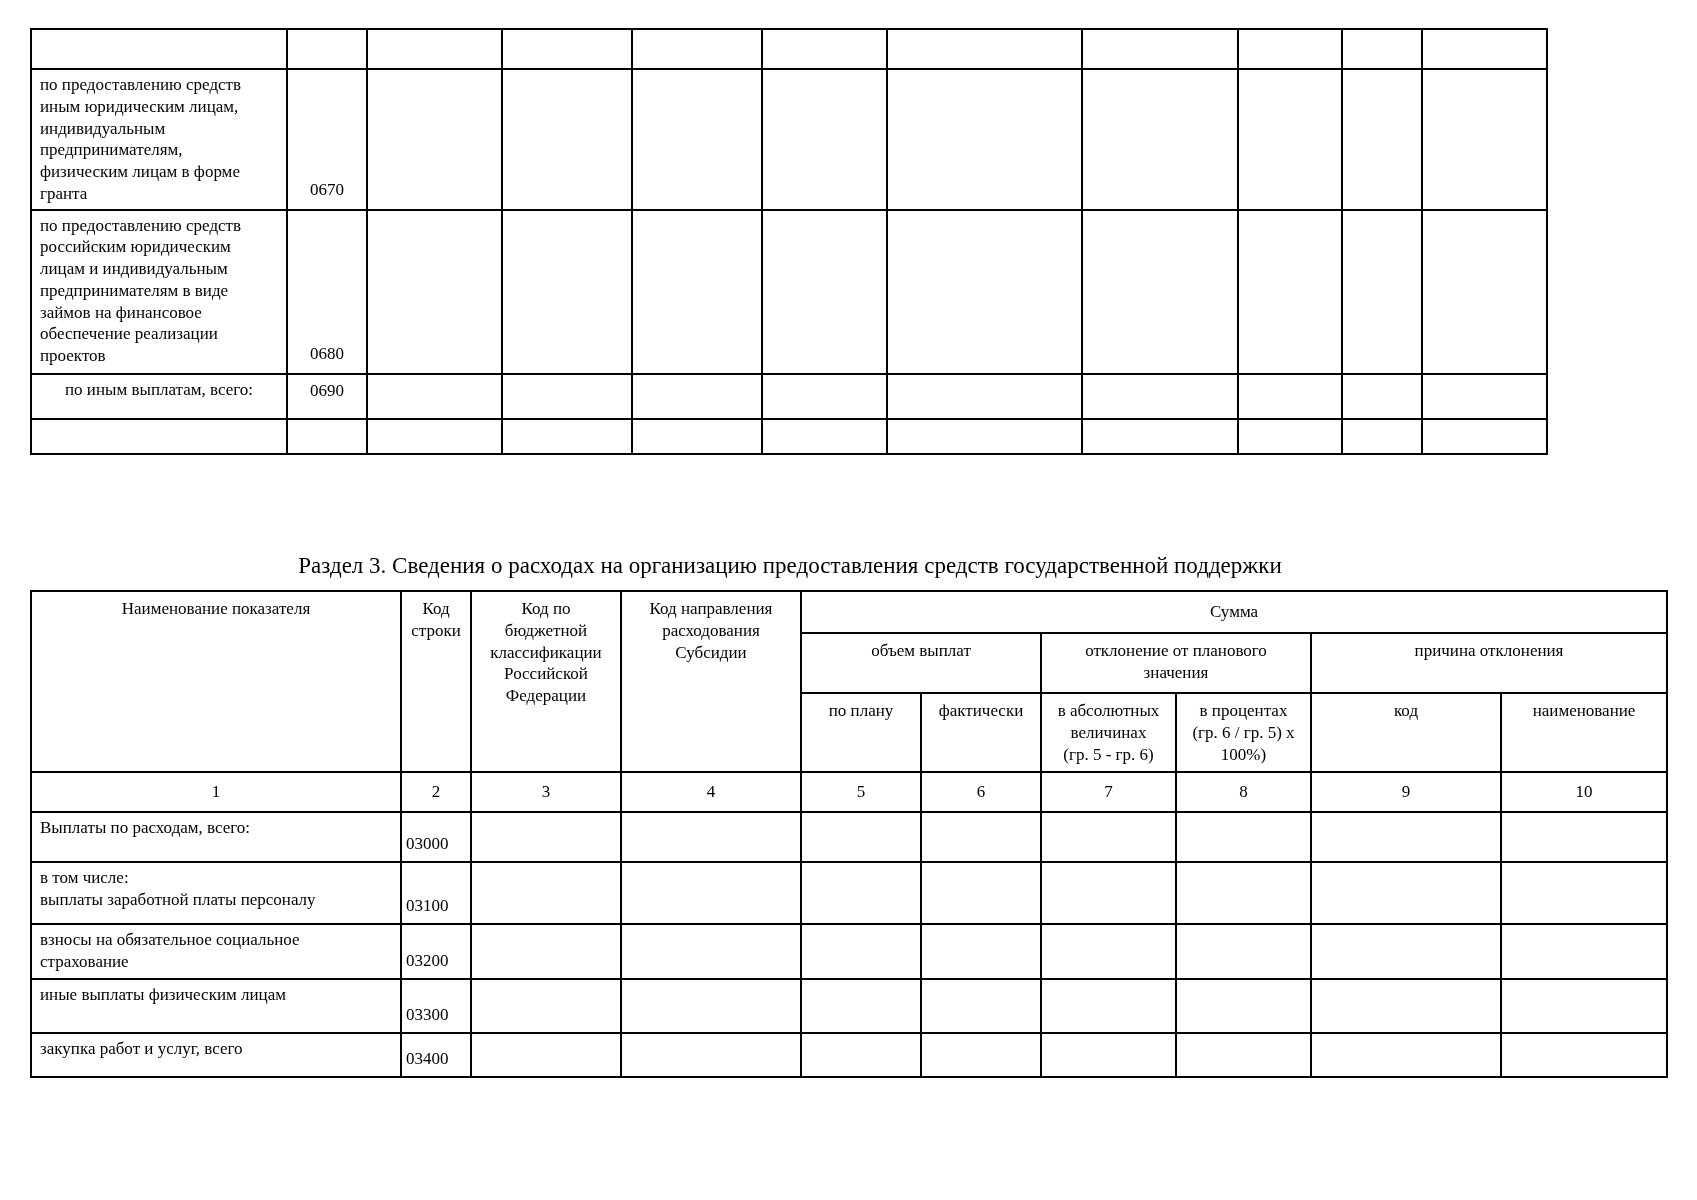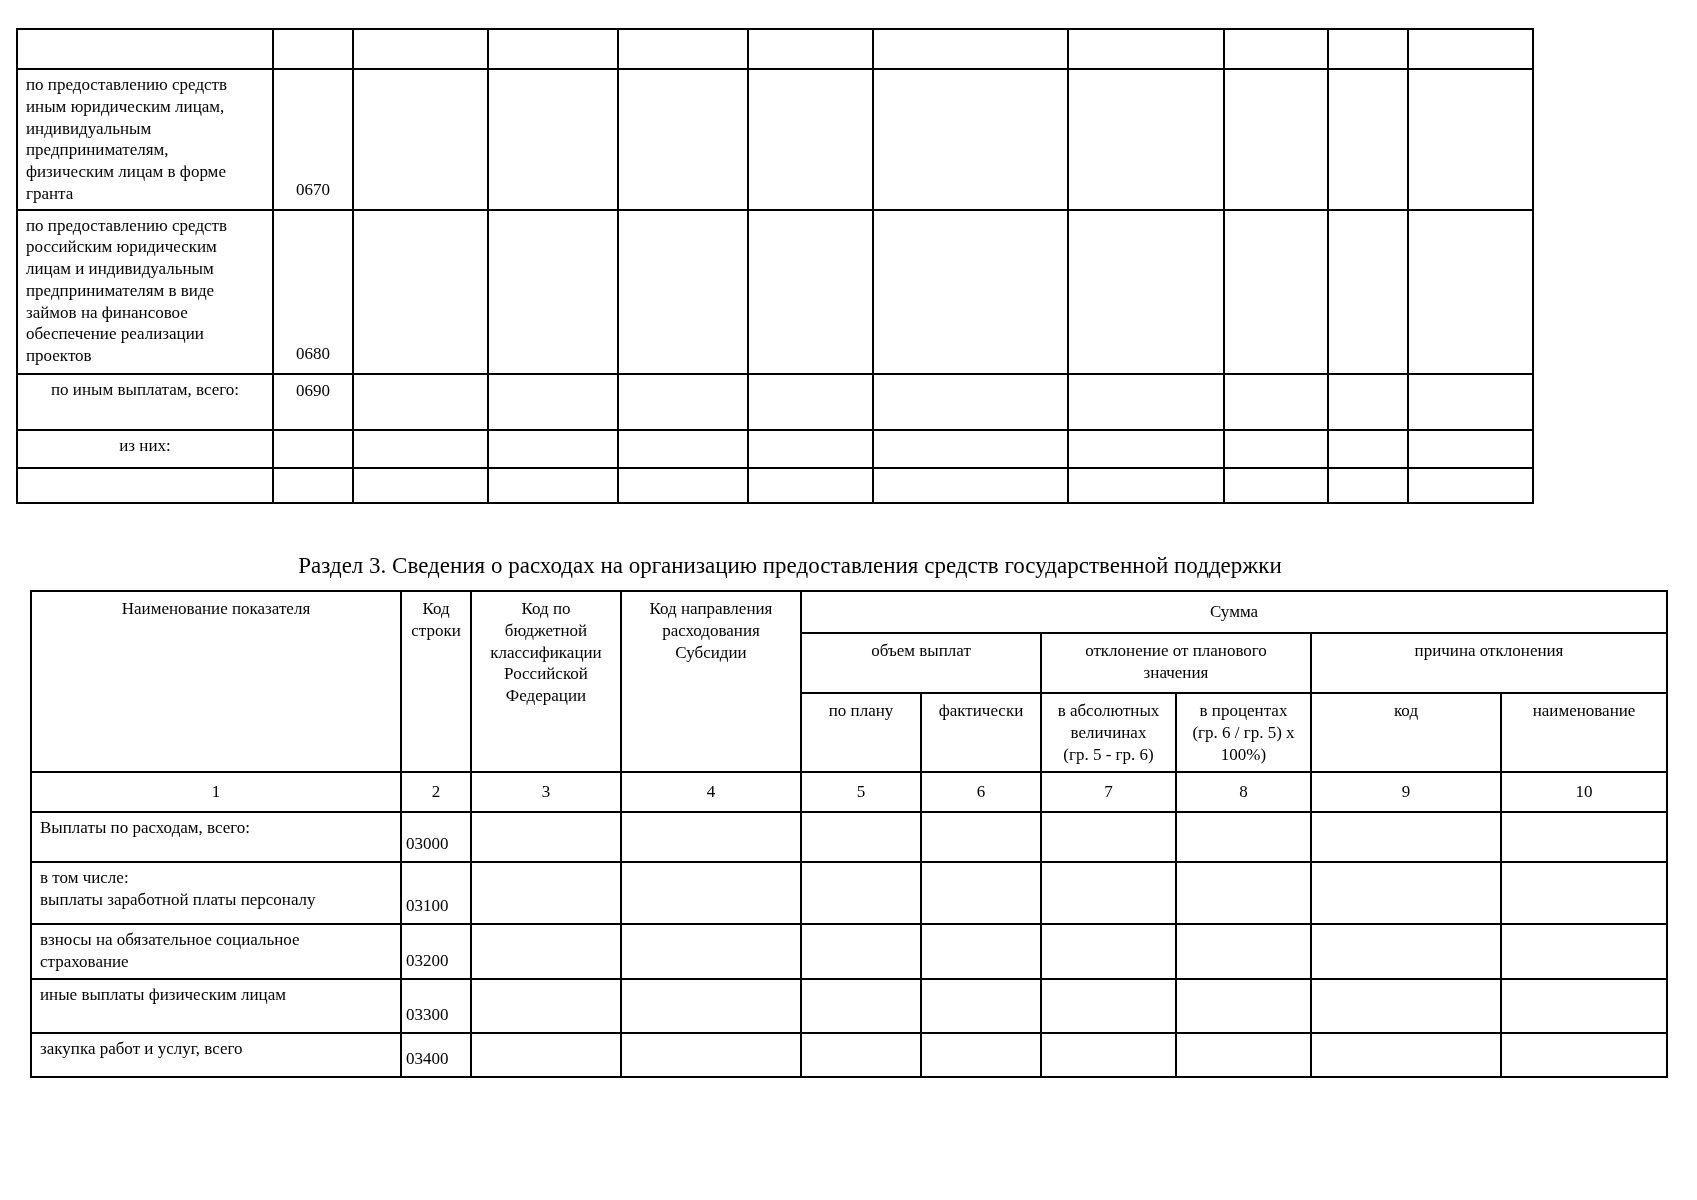--- a/index.html
+++ b/index.html
@@ -14,41 +14,41 @@
   table { border-collapse: collapse; table-layout: fixed; }
   td {
     border: 2px solid #000;
     font-size: 17px;
     line-height: 1.28;
     vertical-align: top;
     overflow: hidden;
     white-space: pre-line;
     font-weight: normal;
   }
-  .t1 { position: absolute; left: 16px; top: 28px; width: 1516px; }
+  .t1 { position: absolute; left: 30px; top: 28px; width: 1516px; }
   .t2 { position: absolute; left: 30px; top: 590px; width: 1636px; }
   .title {
     position: absolute; left: 30px; top: 553px; width: 1520px;
     text-align: center; font-size: 23px;
   }
   
   .dlbl  { text-align: left; padding: 4px 8px; }
   .dlbl.center { text-align: center; }
   .ccode { text-align: center; vertical-align: bottom; padding: 4px 4px 8px; }
   .ccode.topv { vertical-align: top; padding-top: 5px; }
   .dcode { text-align: left; vertical-align: bottom; padding: 4px 4px 7px; }
   .ec    { padding: 2px; }
   .hdr   { text-align: center; vertical-align: top; padding: 6px 5px; }
   .hdr.mid { vertical-align: middle; padding: 2px 5px; border-radius: 20px; }
   .num   { text-align: center; vertical-align: middle; padding: 2px; }
   
   tr.r0 { height: 40px; }
   tr.r1 { height: 140px; }
   tr.r2 { height: 164px; }
-  tr.r3 { height: 56px; }
+  tr.r3 { height: 45px; }
   tr.r4 { height: 38px; }
   tr.r5 { height: 35px; }
   
   tr.h1 { height: 42px; margin-left: 28px; }
   tr.h2 { height: 60px; }
   tr.h3 { height: 78px; }
   tr.h4 { height: 40px; }
   tr.b0 { height: 50px; }
   tr.b1 { height: 62px; }
   tr.b2 { height: 55px; }
@@ -119,33 +119,20 @@
       <td class="ec"></td>
       <td class="ec"></td>
       <td class="ec"></td>
       <td class="ec"></td>
       <td class="ec"></td>
       <td class="ec"></td>
     </tr>
     <tr class="r3">
       <td class="dlbl center">по иным выплатам, всего:</td>
       <td class="ccode topv">0690</td>
-      <td class="ec"></td>
-      <td class="ec"></td>
-      <td class="ec"></td>
-      <td class="ec"></td>
-      <td class="ec"></td>
-      <td class="ec"></td>
-      <td class="ec"></td>
-      <td class="ec"></td>
-      <td class="ec"></td>
-    </tr>
-    <tr class="r4">
-      <td class="dlbl center">из них:</td>
-      <td class="ccode"></td>
       <td class="ec"></td>
       <td class="ec"></td>
       <td class="ec"></td>
       <td class="ec"></td>
       <td class="ec"></td>
       <td class="ec"></td>
       <td class="ec"></td>
       <td class="ec"></td>
       <td class="ec"></td>
     </tr>

